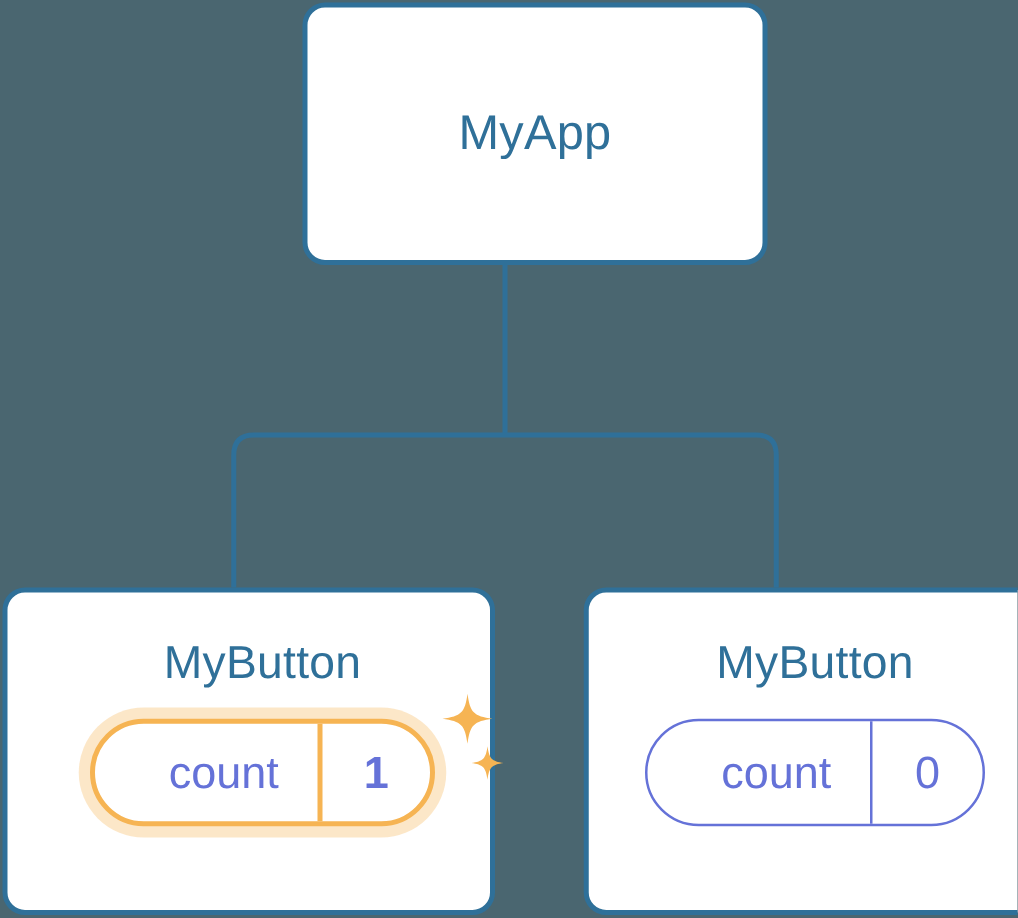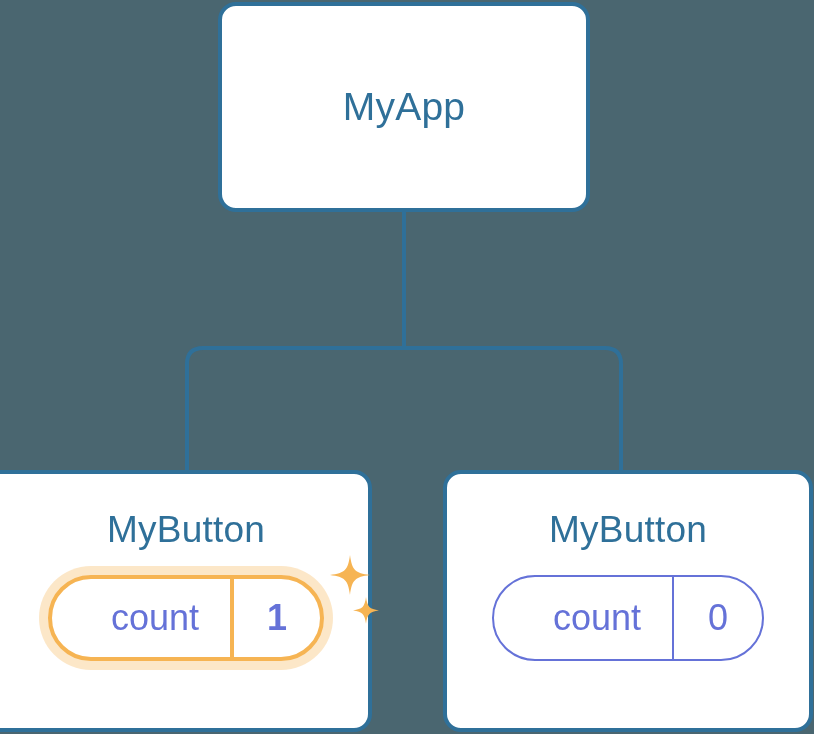--- a/index.html
+++ b/index.html
@@ -34,20 +34,21 @@
   .node {
     position: absolute;
     z-index: 2;
     background: #ffffff;
     border: 4px solid #2f7099;
     border-radius: 18px;
     box-sizing: border-box;
     display: flex;
     flex-direction: column;
     align-items: center;
+    margin-left: 24px;
   }
 
   .node-root {
     left: 218px;
     top: 2px;
     width: 372px;
     height: 210px;
     justify-content: center;
   }
 

